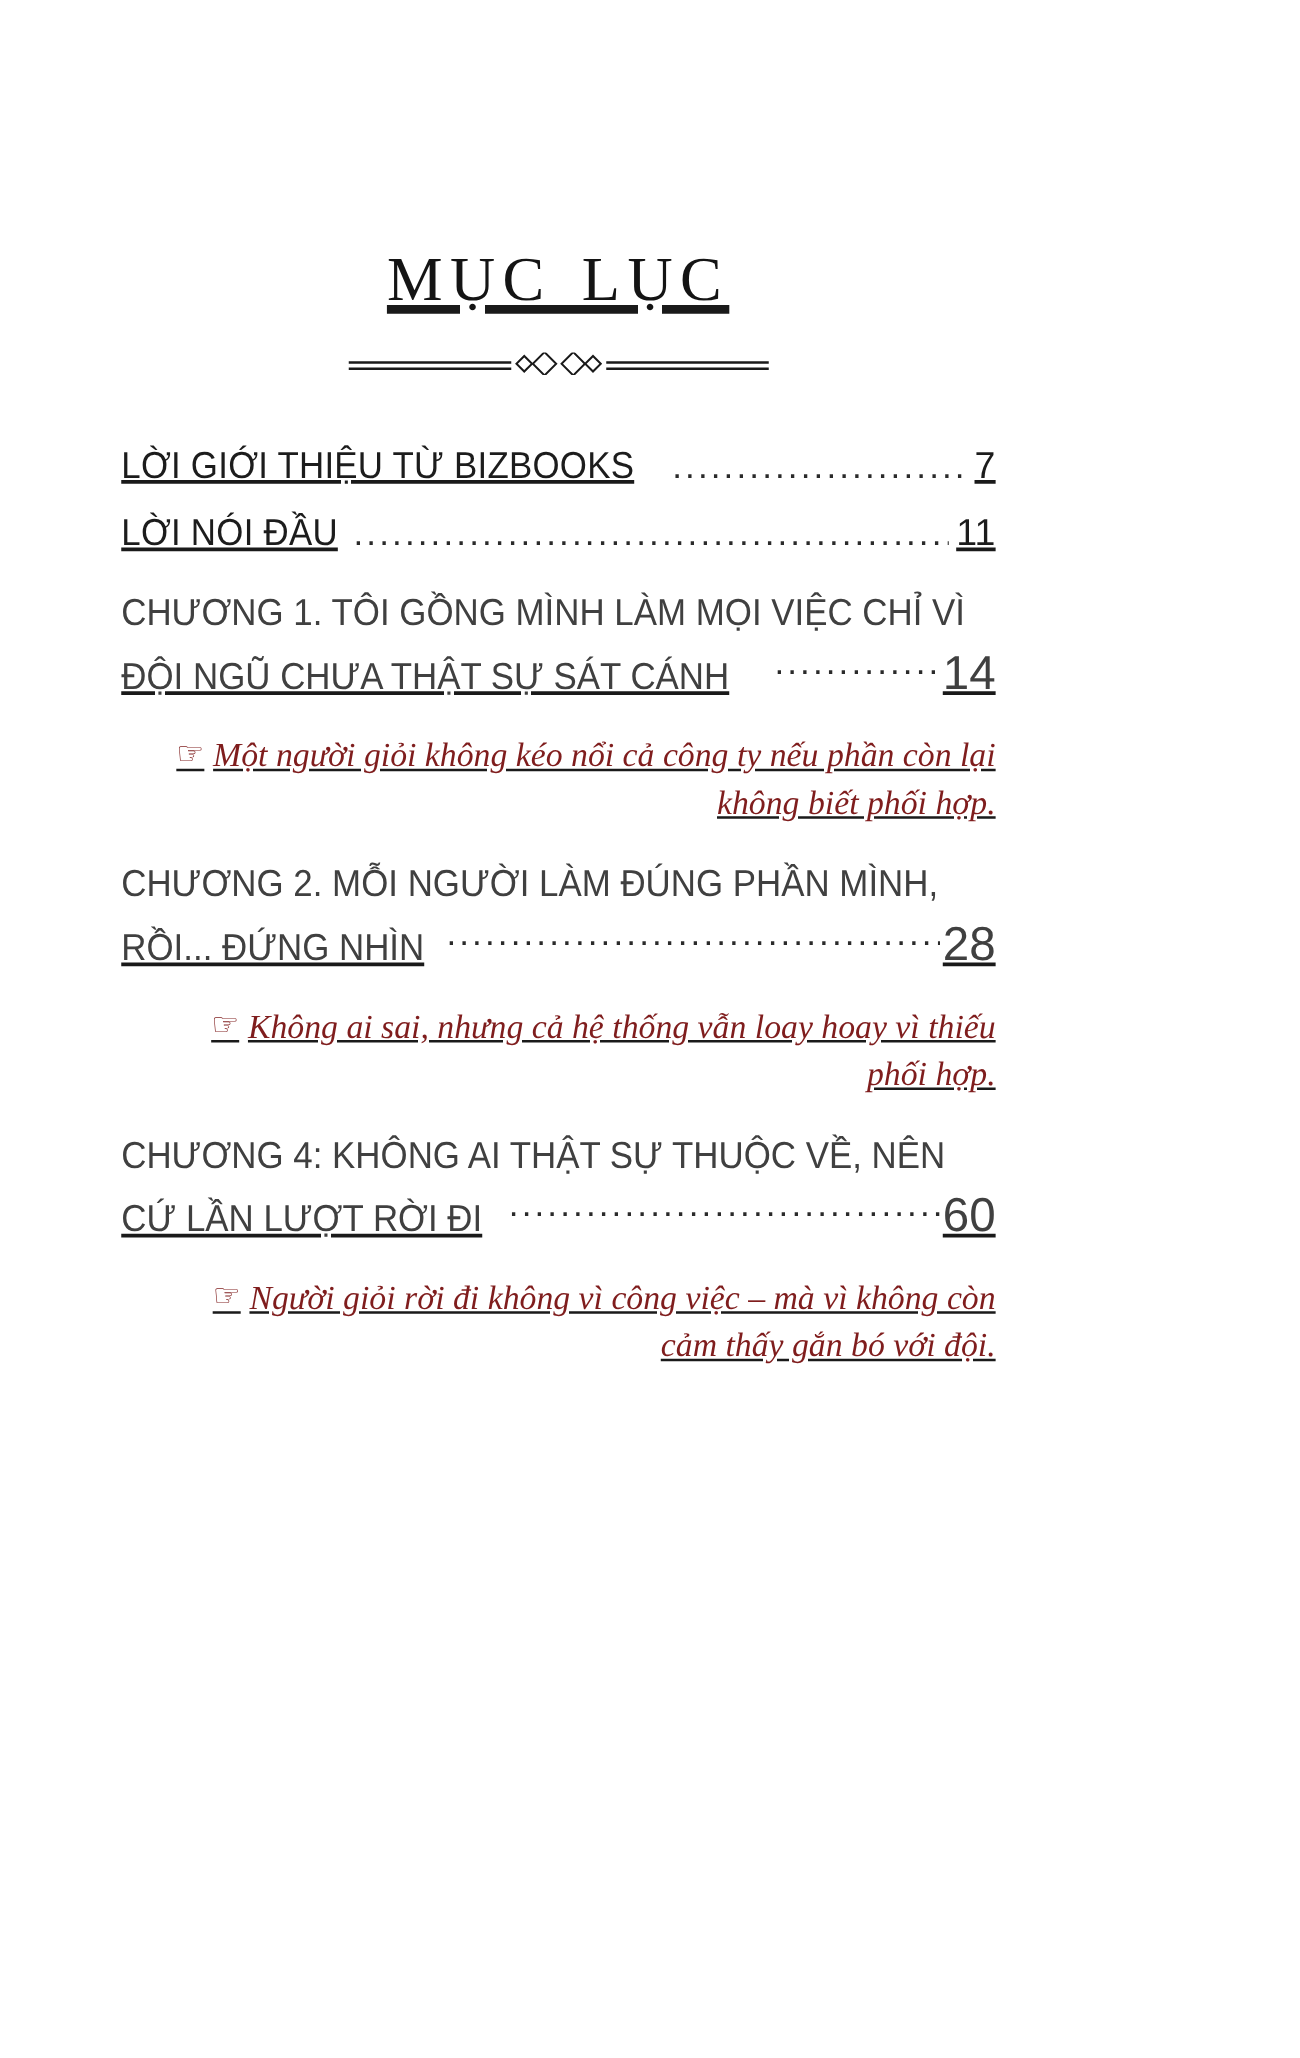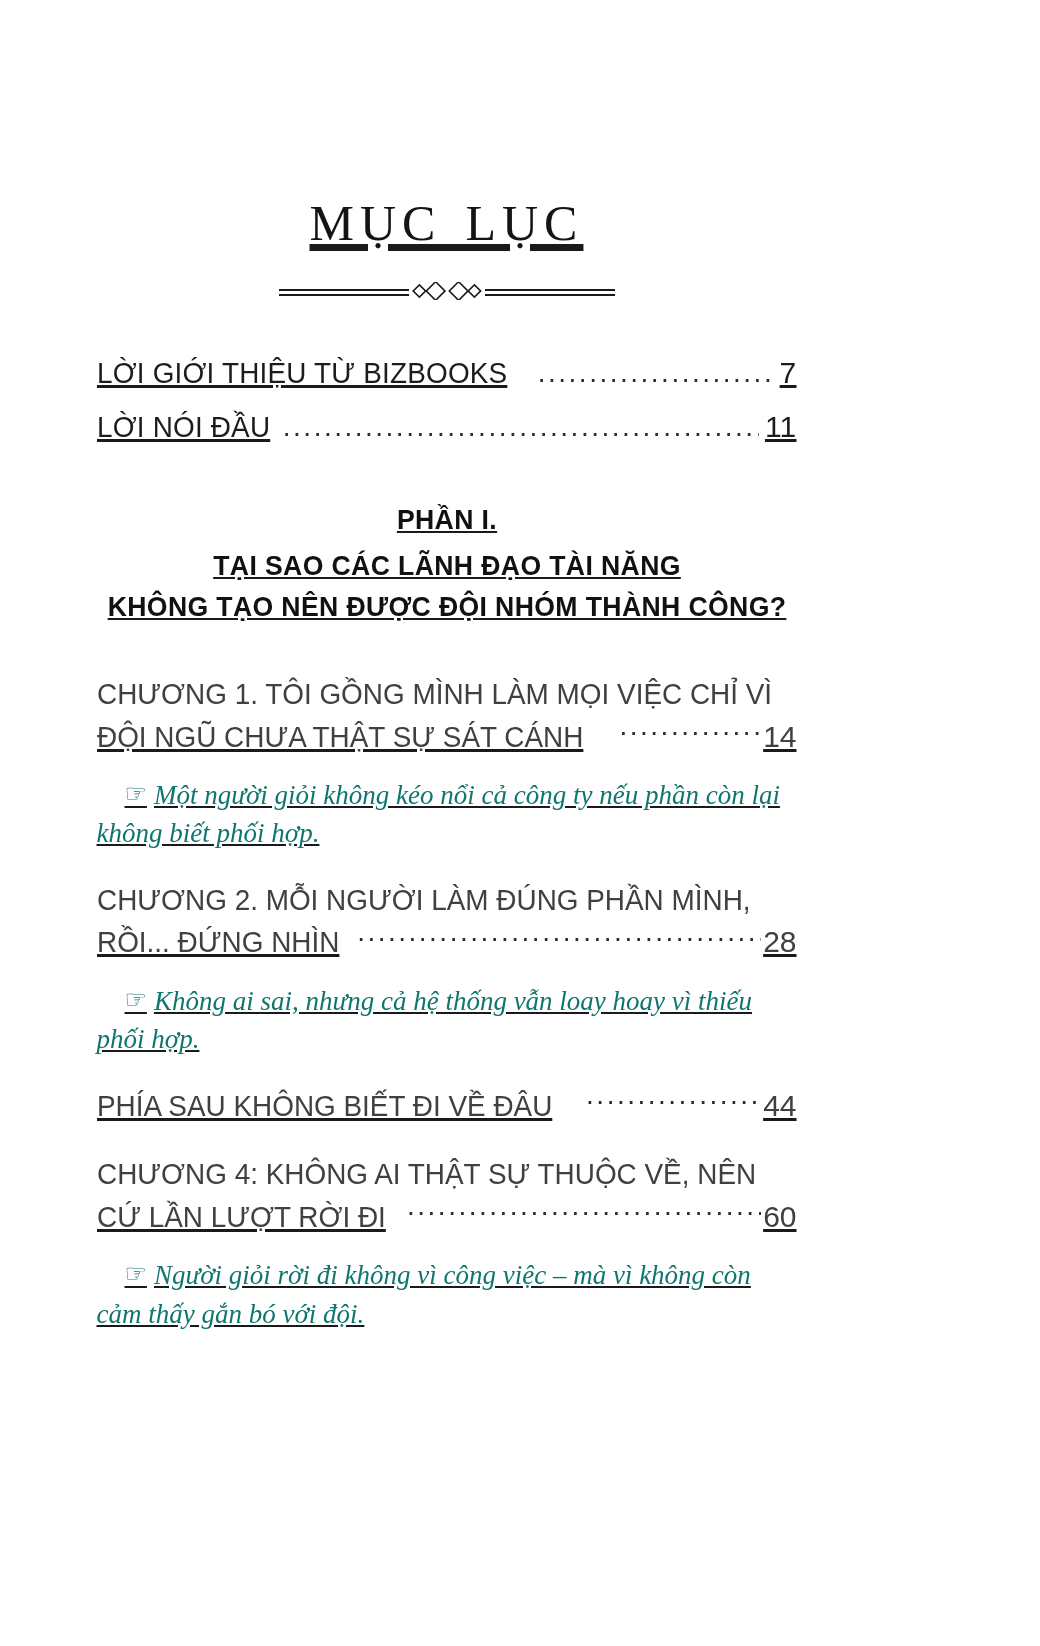--- a/index.html
+++ b/index.html
@@ -170,34 +170,35 @@
     position: absolute;
     left: 0; bottom: 0.04em;
     white-space: nowrap;
     letter-spacing: 2.5px;
     font-size: 28px;
     color: #2a2a2a;
   }
   .chline.last .pno {
     flex: 0 0 auto;
     font-weight: 400;
-    font-size: 30px;
+    font-size: 38px;
     padding-left: 2px;
   }
 
   
   .note {
     font-family: "Liberation Serif", serif;
     font-style: italic;
     font-size: 27px;
     line-height: 1.42;
-    color: #0f766e;
+    color: #7f1d1d;
     margin-top: 18px;
     margin-bottom: 4px;
     text-indent: 28px;
+    text-align: right;
   }
   .note .hand {
     font-style: normal;
     font-family: "DejaVu Sans", sans-serif;
     font-size: 25px;
     padding-right: 7px;
     position: relative;
     top: -2px;
   }
 </style>
@@ -232,25 +233,20 @@
     </div>
 
     <div class="entry">
       <span class="etext">LỜI NÓI ĐẦU</span>
       <span class="leader"></span>
       <span class="pno">11</span>
     </div>
 
   </div>
 
-  <div class="part">
-    <div class="part-line num">PHẦN I.</div>
-    <div class="part-line">TẠI SAO CÁC LÃNH ĐẠO TÀI NĂNG</div>
-    <div class="part-line">KHÔNG TẠO NÊN ĐƯỢC ĐỘI NHÓM THÀNH CÔNG?</div>
-  </div>
 
   <div class="chapter">
 
     <div class="chapter-block">
       <div class="chline">
         <span class="ctext">CHƯƠNG 1. TÔI GỒNG MÌNH LÀM MỌI VIỆC CHỈ VÌ</span>
       </div>
       <div class="chline last">
         <span class="ctext">ĐỘI NGŨ CHƯA THẬT SỰ SÁT CÁNH</span>
         <span class="leader"></span>
@@ -269,25 +265,20 @@
         <span class="ctext">RỒI... ĐỨNG NHÌN</span>
         <span class="leader"></span>
         <span class="pno">28</span>
       </div>
     </div>
     <div class="note">
       <span class="hand">☞</span><span>Không ai sai, nhưng cả hệ thống vẫn loay hoay vì thiếu phối hợp.</span>
     </div>
 
     <div class="chapter-block">
-      <div class="chline last">
-        <span class="ctext">PHÍA SAU KHÔNG BIẾT ĐI VỀ ĐÂU </span>
-        <span class="leader"></span>
-        <span class="pno">44</span>
-      </div>
     </div>
 
     <div class="chapter-block">
       <div class="chline">
         <span class="ctext">CHƯƠNG 4: KHÔNG AI THẬT SỰ THUỘC VỀ, NÊN</span>
       </div>
       <div class="chline last">
         <span class="ctext">CỨ LẦN LƯỢT RỜI ĐI</span>
         <span class="leader"></span>
         <span class="pno">60</span>

